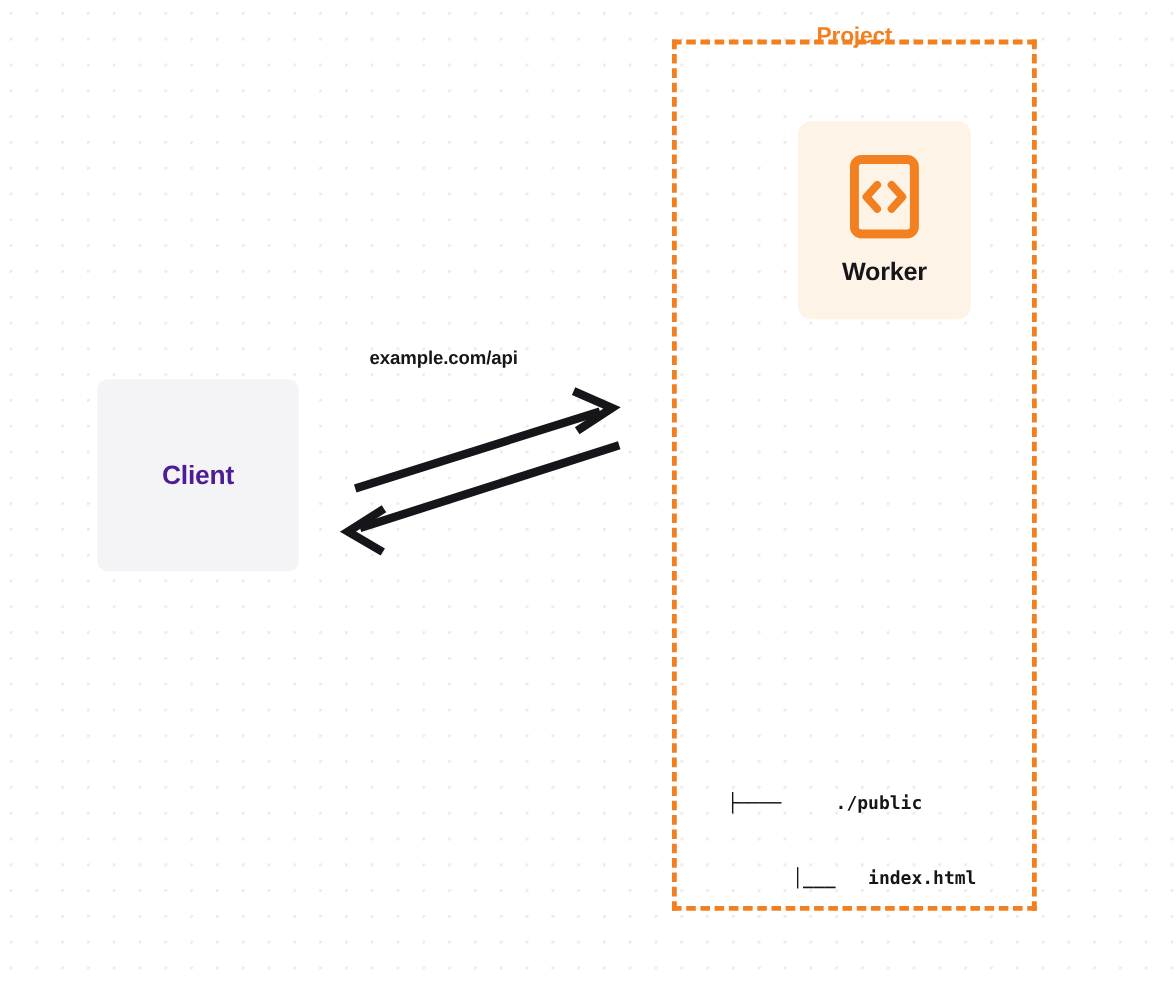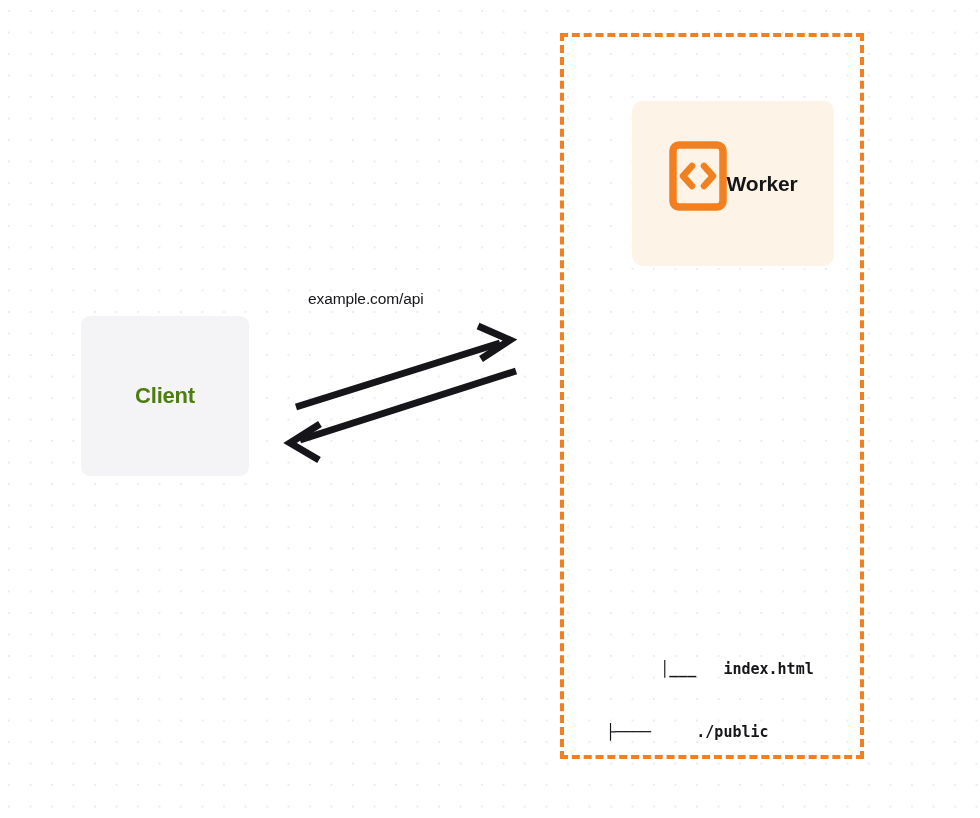--- a/index.html
+++ b/index.html
@@ -35,40 +35,40 @@
     height: 160px;
     background-color: #f4f4f6;
     border-radius: 9px;
     display: flex;
     align-items: center;
     justify-content: center;
   }
   #client-node .node-label {
     font-size: 22px;
     font-weight: bold;
-    color: #4d7c0f;
+    color: #4c1d95;
     letter-spacing: -0.2px;
   }
 
   
   #arrow-layer {
     position: absolute;
     left: 0;
     top: 0;
     width: 980px;
     height: 818px;
     pointer-events: none;
   }
 
   #request-label {
     position: absolute;
     left: 308px;
     top: 290px;
     font-size: 15.5px;
-    font-weight: normal;
+    font-weight: bold;
     color: #16161a;
     letter-spacing: -0.1px;
     white-space: nowrap;
   }
 
   
   #project-group {
     position: absolute;
     left: 560px;
     top: 33px;
@@ -86,26 +86,28 @@
     text-align: center;
     font-size: 19px;
     font-weight: bold;
     color: #f38020;
     letter-spacing: -0.2px;
   }
 
   
   .service-card {
     position: absolute;
-    width: 202px;
+    width: 144px;
     background-color: #fdf3e7;
     border-radius: 11px;
     display: flex;
+    flex-direction: column;
     align-items: center;
     justify-content: center;
+    margin-left: 33px;
   }
   #worker-card {
     left: 632px;
     top: 101px;
     height: 165px;
   }
   #assets-card {
     left: 628px;
     top: 447px;
     height: 165px;
@@ -158,32 +160,33 @@
 
     <g>
       <line x1="516" y1="371" x2="300" y2="440" stroke="#16161a" stroke-width="7" stroke-linecap="butt"></line>
       <polyline points="320,424 290,443 319,460" fill="none" stroke="#16161a" stroke-width="7" stroke-linecap="butt" stroke-linejoin="miter"></polyline>
     </g>
   </svg>
 
   <div id="request-label">example.com/api</div>
 
   <div id="project-group"></div>
+  <div id="project-title">Project</div>
 
   <div id="worker-card" class="service-card">
     <span class="card-icon">
       <svg width="58" height="70" viewBox="0 0 58 70" fill="none">
         <rect x="4" y="4" width="50" height="62" rx="6" ry="6" stroke="#f38020" stroke-width="7.5" fill="none"></rect>
         <polyline points="23,25 14,35 23,45" fill="none" stroke="#f38020" stroke-width="6.5" stroke-linecap="round" stroke-linejoin="round"></polyline>
         <polyline points="35,25 44,35 35,45" fill="none" stroke="#f38020" stroke-width="6.5" stroke-linecap="round" stroke-linejoin="round"></polyline>
       </svg>
     </span>
     <span class="card-label">Worker</span>
   </div>
 
 
   <div id="file-tree">
+    <span class="tree-row">├────     ./public</span>
     <span class="tree-row">      │___   index.html</span>
-    <span class="tree-row">├────     ./public</span>
     
   </div>
 
 </div>
 
 </body></html>

